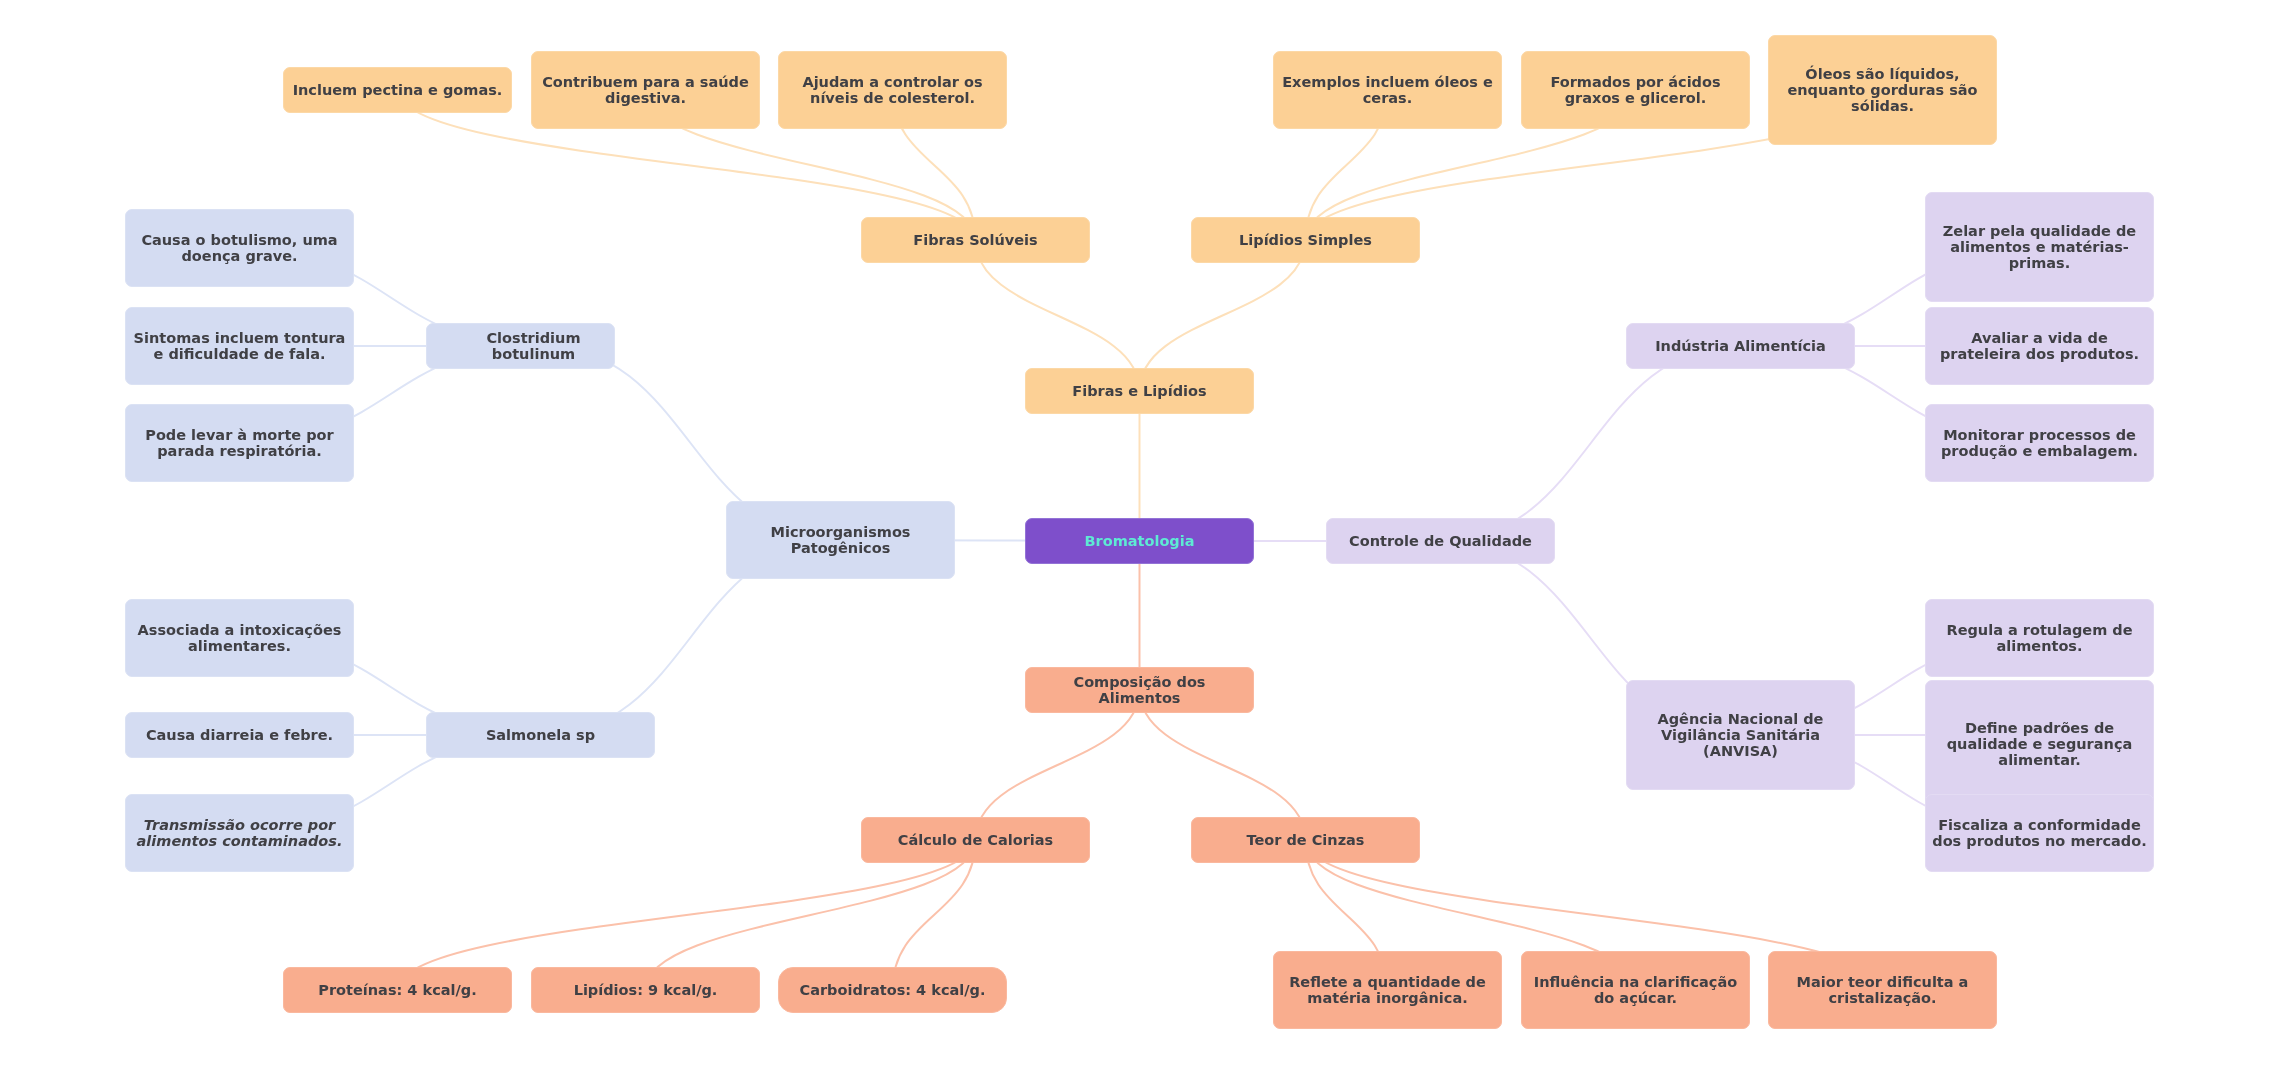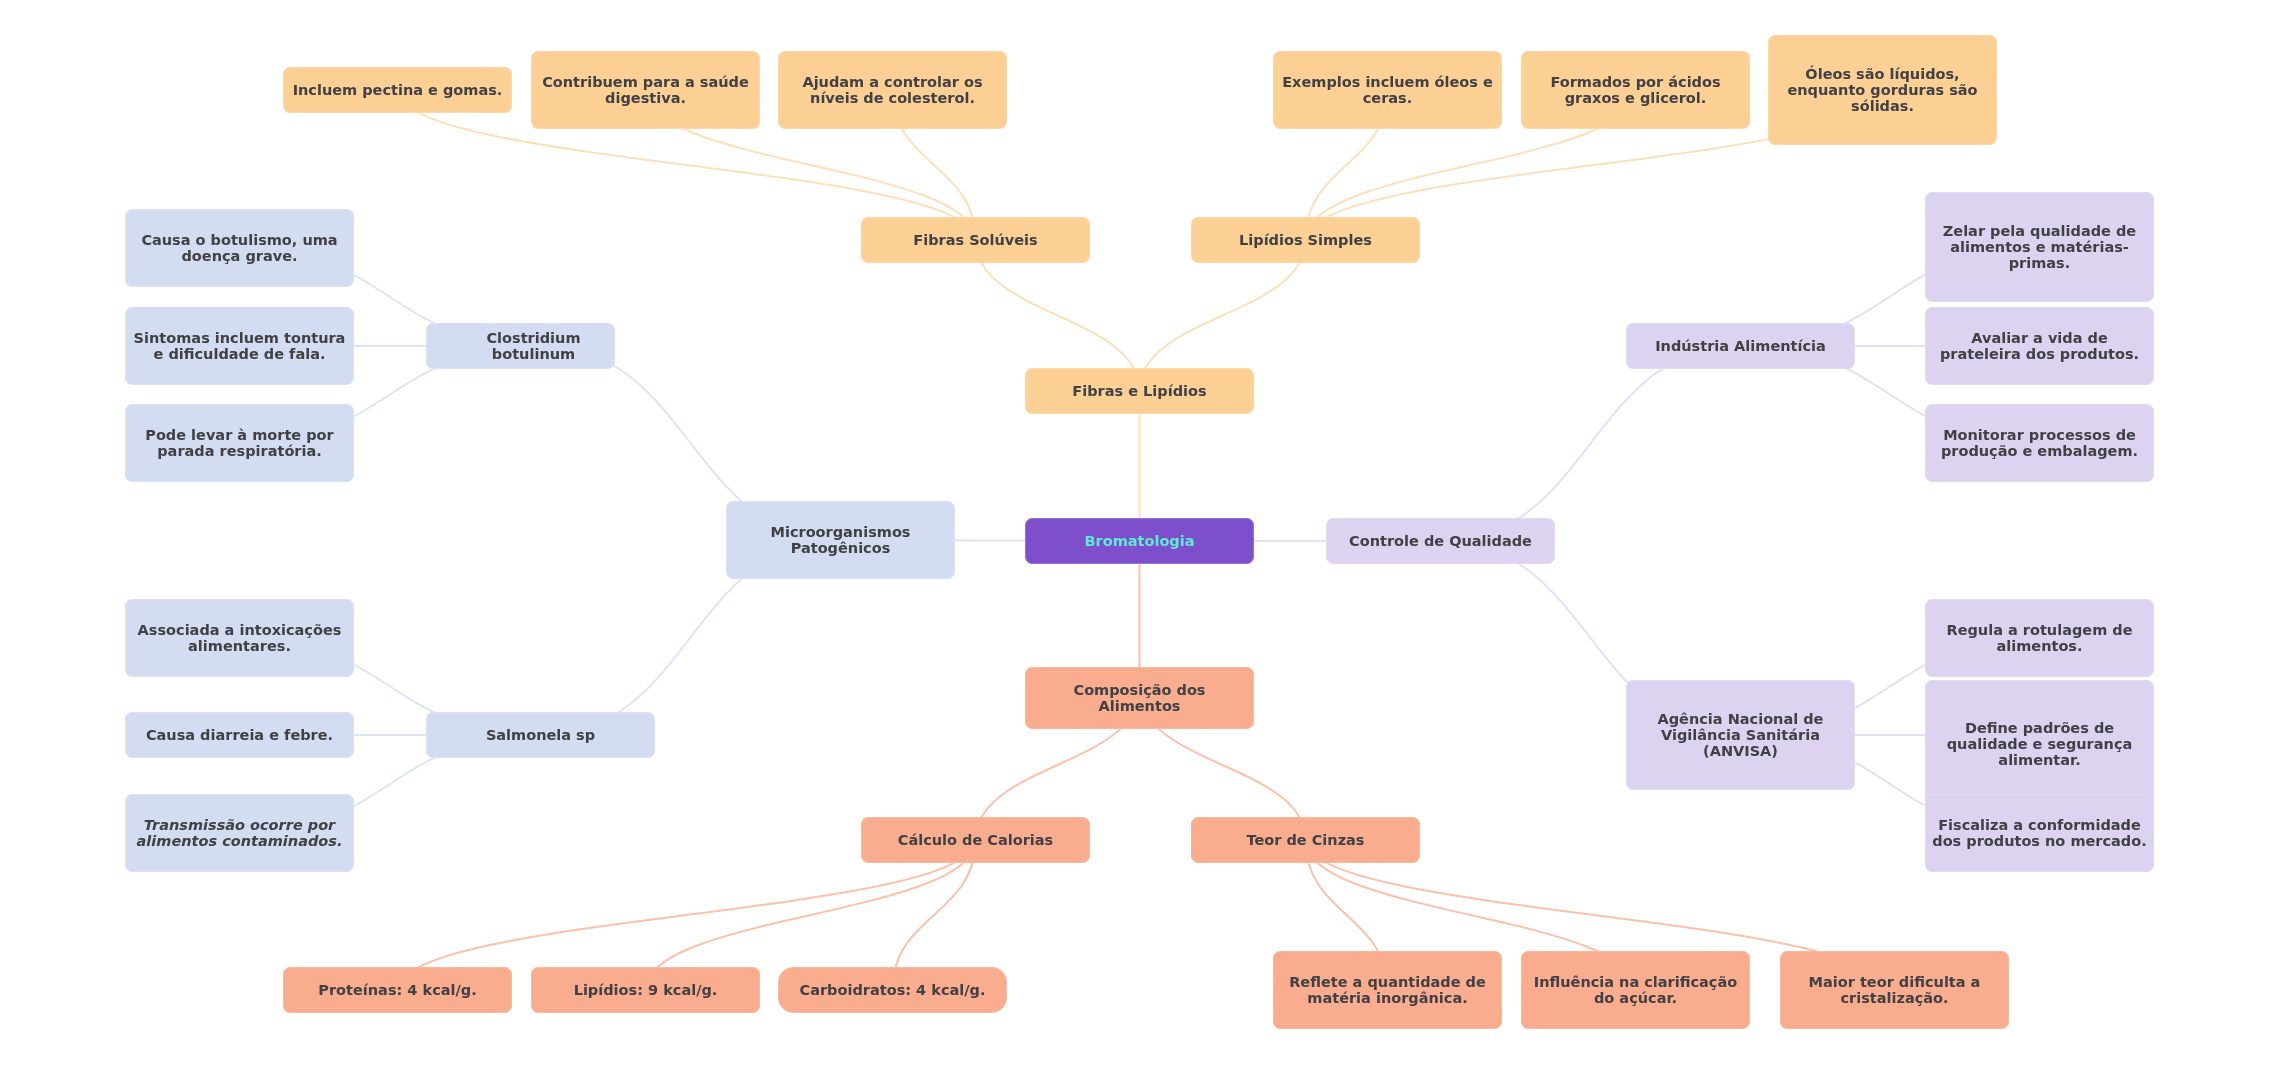--- a/index.html
+++ b/index.html
@@ -141,21 +141,21 @@
 <div class="node c-lav" id="n-an0" style="left:1925px;top:599px;width:229px;height:78px;">
     <span>Regula a rotulagem de alimentos.</span>
   </div>
 <div class="node c-lav" id="n-an1" style="left:1925px;top:680px;width:229px;height:128px;">
     <span>Define padrões de qualidade e segurança alimentar.</span>
   </div>
 <div class="node c-lav" id="n-an2" style="left:1925px;top:794px;width:229px;height:78px;">
     <span>Fiscaliza a conformidade dos produtos no mercado.</span>
   </div>
 
-<div class="node c-salmon" id="n-co" style="left:1025px;top:667px;width:229px;height:62px;">
+<div class="node c-salmon" id="n-co" style="left:1025px;top:667px;width:229px;height:46px;">
     <span>Composição dos Alimentos</span>
   </div>
 <div class="node c-salmon" id="n-ca" style="left:861px;top:817px;width:229px;height:46px;">
     <span>Cálculo de Calorias</span>
   </div>
 <div class="node c-salmon" id="n-ca0" style="left:283px;top:967px;width:229px;height:46px;">
     <span>Proteínas: 4 kcal/g.</span>
   </div>
 <div class="node c-salmon" id="n-ca1" style="left:531px;top:967px;width:229px;height:46px;">
     <span>Lipídios: 9 kcal/g.</span>
@@ -165,15 +165,15 @@
   </div>
 <div class="node c-salmon" id="n-tc" style="left:1191px;top:817px;width:229px;height:46px;">
     <span>Teor de Cinzas</span>
   </div>
 <div class="node c-salmon" id="n-tc0" style="left:1273px;top:951px;width:229px;height:78px;">
     <span>Reflete a quantidade de matéria inorgânica.</span>
   </div>
 <div class="node c-salmon" id="n-tc1" style="left:1521px;top:951px;width:229px;height:78px;">
     <span>Influência na clarificação do açúcar.</span>
   </div>
-<div class="node c-salmon" id="n-tc2" style="left:1768px;top:951px;width:229px;height:78px;margin-left:12px;">
+<div class="node c-salmon" id="n-tc2" style="left:1768px;top:951px;width:229px;height:78px;">
     <span>Maior teor dificulta a cristalização.</span>
   </div>
 
 </body></html>

